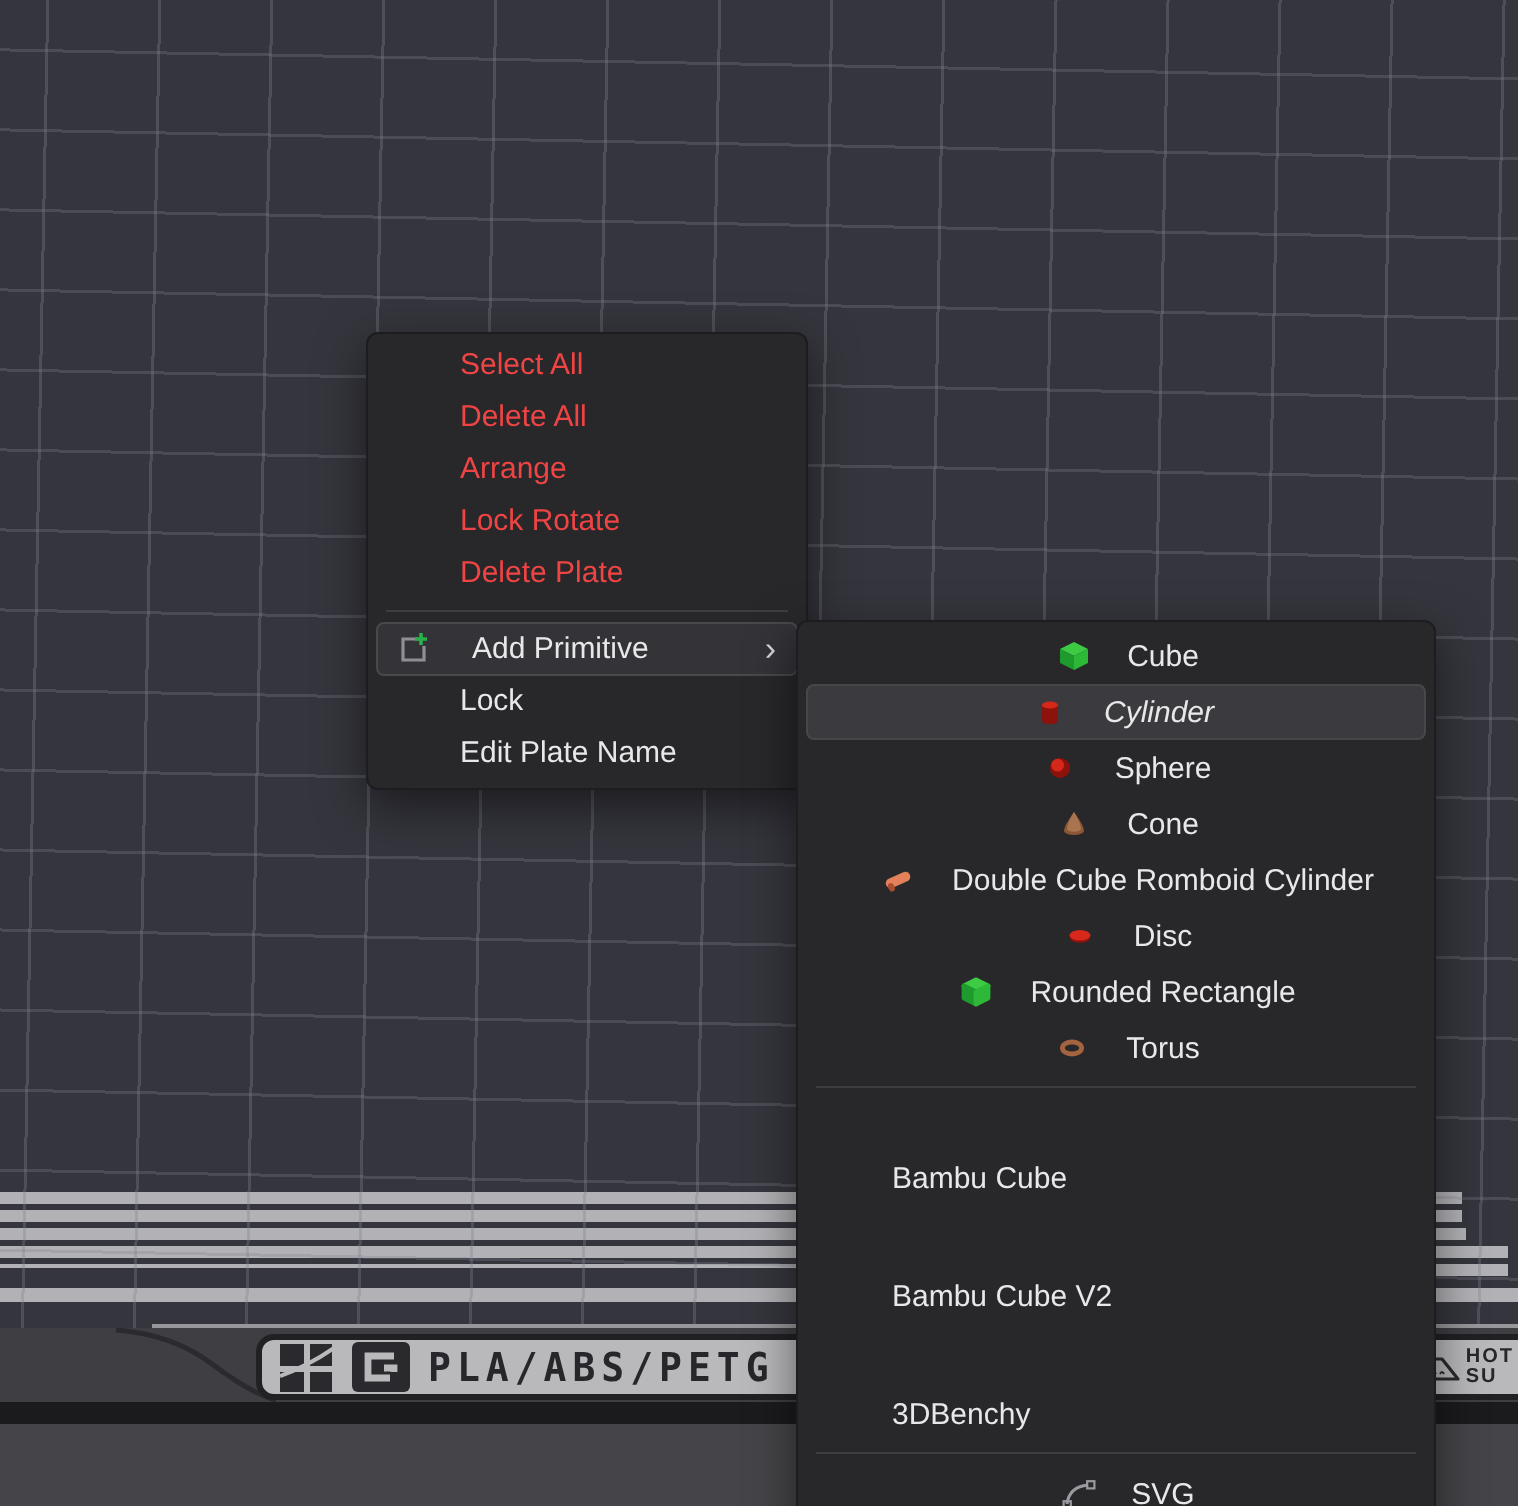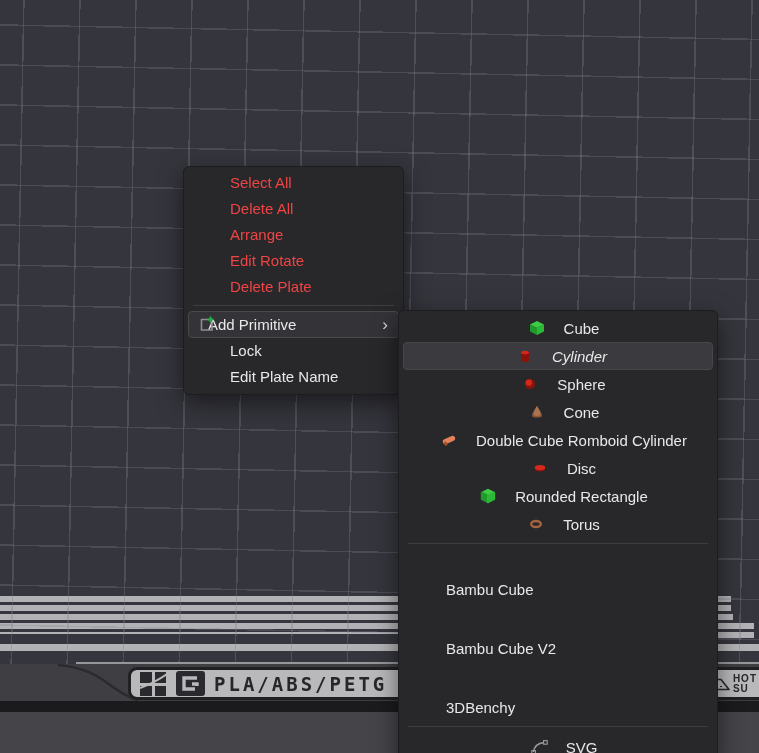--- a/index.html
+++ b/index.html
@@ -31,21 +31,21 @@
   .warn-group{margin-left:auto;display:flex;align-items:center;gap:0;padding-right:0px;}
   .warn-text{font-size:10px;font-weight:bold;line-height:10px;color:#27272b;
     letter-spacing:1px;white-space:nowrap;}
 
   
   .menu{position:absolute;background:#28282b;border:1px solid #1d1d20;border-radius:6px;
     box-shadow:0 8px 24px rgba(0,0,0,.5);box-sizing:border-box;color:#e8e8e9;font-size:15px;}
   .main-menu{left:183px;top:166px;width:221px;padding:3px 0 4px 0;}
   .mi{height:26px;line-height:26px;padding-left:46px;white-space:nowrap;}
   .mi.disabled{color:#ef4444;}
-  .mi-hl{position:relative;margin:0 4px;height:25px;line-height:25px;padding-left:19px;
+  .mi-hl{position:relative;margin:0 4px;height:25px;line-height:25px;padding-left:47px;
     background:#333338;border:1px solid #48484d;border-radius:4px;}
   .mi-hl .left-ic{position:absolute;left:8px;top:3px;}
   .mi-hl .chev{position:absolute;right:10px;top:0;font-size:17px;color:#d5d5d8;}
   .sep{height:1px;background:#3e3e42;margin:5px 9px;}
 
   .sub-menu{left:398px;top:310px;width:320px;padding:3px 0 5px 0;}
   .si{height:28px;display:flex;align-items:center;white-space:nowrap;justify-content:center;}
   .si .ic{width:16px;height:16px;margin-left:12px;flex:0 0 16px;}
   .si .lbl{margin-left:19px;}
   .si.hl{margin:0 4px;background:#3a3a3f;border:1px solid #46464b;border-radius:4px;height:26px;font-style:italic;}
@@ -100,21 +100,21 @@
         <span>HOT</span><br>
         <span>SU</span>
       </span>
     </span>
   </div>
 
   <div class="menu main-menu">
     <div class="mi disabled">Select All</div>
     <div class="mi disabled">Delete All</div>
     <div class="mi disabled">Arrange</div>
-    <div class="mi disabled">Edit Rotate</div>
+    <div class="mi disabled">Lock Rotate</div>
     <div class="mi disabled">Delete Plate</div>
     <div class="sep"></div>
     <div class="mi-hl">
       <span class="left-ic">
         <svg width="18" height="18" viewBox="0 0 18 18">
           <path d="M12 4.5 H4.5 V15 H15 V8" fill="none" stroke="#8f8f96" stroke-width="1.6"></path>
           <path d="M13.5 1.5 v6 M10.5 4.5 h6" fill="none" stroke="#27b14a" stroke-width="1.8"></path>
         </svg>
       </span>
       <span>Add Primitive</span>

